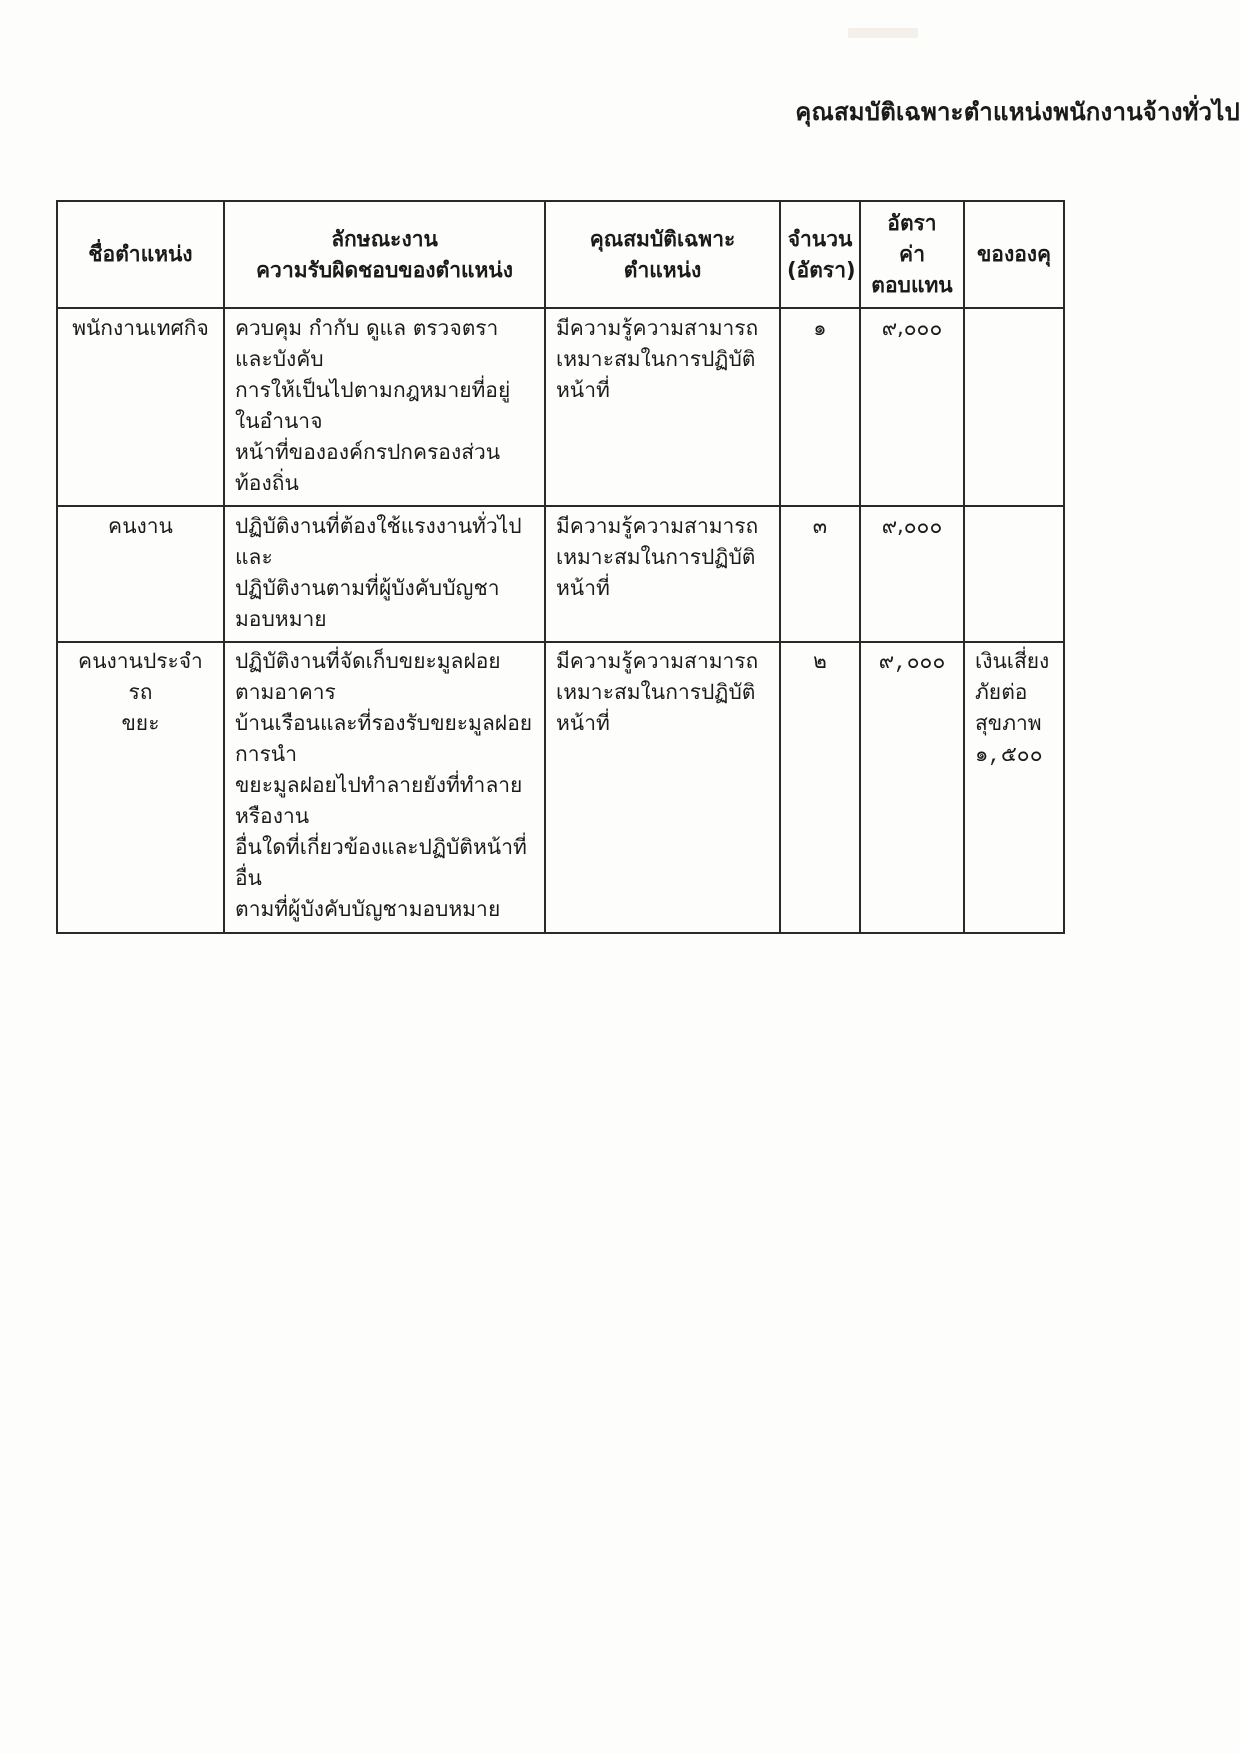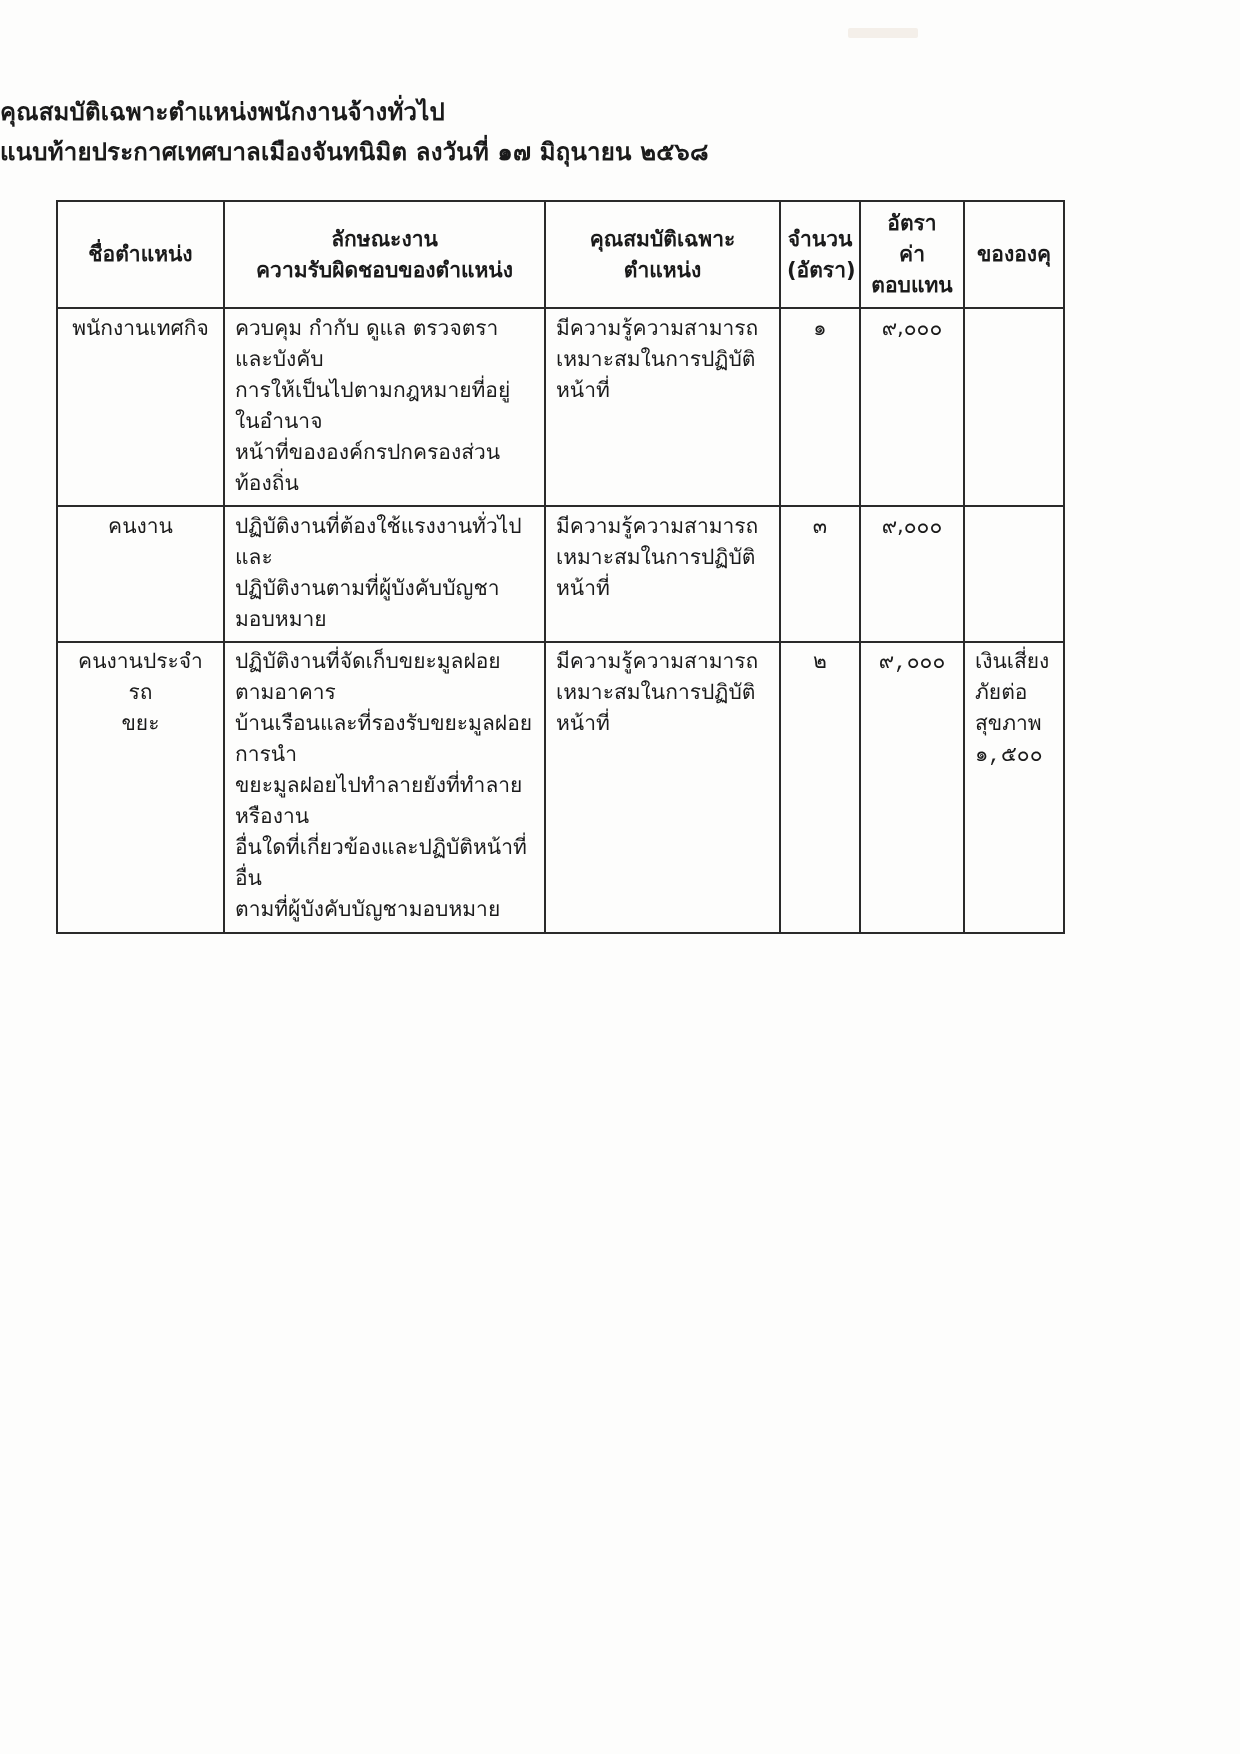--- a/index.html
+++ b/index.html
@@ -15,21 +15,21 @@
     background: #fdfdfc;
     font-family: "DejaVu Sans", "Liberation Sans", sans-serif;
     color: #1a1a1a;
     overflow: hidden;
   }
   .doc-title {
     position: absolute;
     top: 92px;
     left: 0;
     width: 100%;
-    text-align: left;
+    text-align: right;
   }
   .doc-title .t-line {
     font-size: 24px;
     font-weight: bold;
     line-height: 40px;
     white-space: pre-line;
     letter-spacing: 0.2px;
   }
   .qual-table {
     position: absolute;
@@ -85,21 +85,20 @@
 </style>
 </head>
 <body>
 
 <div class="page">
 
   <div class="scan-artifact"></div>
 
   <div class="doc-title">
     <div class="t-line">คุณสมบัติเฉพาะตำแหน่งพนักงานจ้างทั่วไป</div>
-    <div class="t-line">แนบท้ายประกาศเทศบาลเมืองจันทนิมิต ลงวันที่  ๑๗  มิถุนายน ๒๕๖๘</div>
   </div>
 
   <table class="qual-table">
     <colgroup>
       <col class="c-pos">
         <col class="c-duty">
         <col class="c-qual">
       <col class="c-count">
         <col class="c-rate">
         <col class="c-remark">

